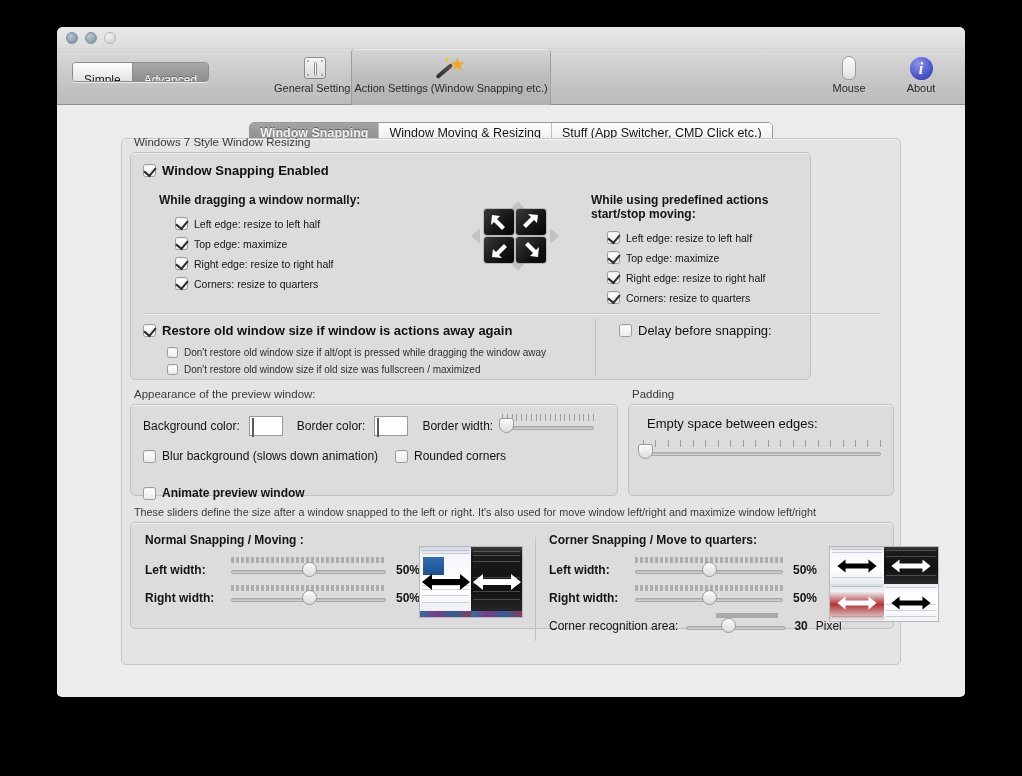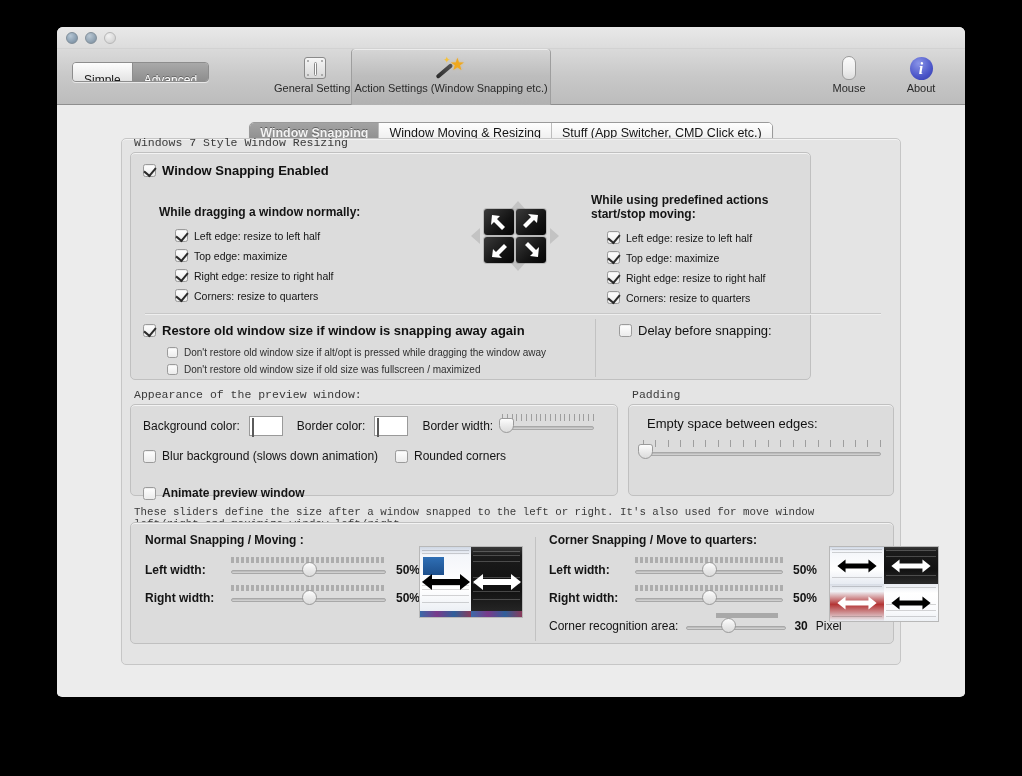--- a/index.html
+++ b/index.html
@@ -142,21 +142,21 @@
   }
 
   
   .panel {
     position:absolute; left:64px; top:33px; width:780px; height:527px;
     background:#e4e4e4; border:1px solid #c6c6c6; border-radius:5px;
     box-shadow: inset 0 1px 0 #f3f3f3;
   }
 
   
-  .grouplabel { position:absolute; font-size:11.5px; color:#3a3a3a;font-family:Liberation Mono, monospace; }
+  .grouplabel { position:absolute; font-size:11.5px; color:#3a3a3a; }
   .groupbox {
     position:absolute; background:#dcdcdc;
     border:1px solid #c0c0c0; border-radius:5px;
     box-shadow: inset 0 1px 0 rgba(255,255,255,0.65);
   }
 
   
   .bold { font-weight:bold; }
   .t13 { font-size:13px; color:#111; }
   .t12 { font-size:12px; color:#141414; }
@@ -314,21 +314,21 @@
       <div class="panel">
 
         <div class="grouplabel" style="left:12px; top:-3px;">Windows 7 Style Window Resizing</div>
         <div class="groupbox" style="left:8px; top:13px; width:681px; height:228px;">
 
           <div class="cbrow" style="position:absolute; left:12px; top:10px;">
             <div class="cb checked"></div>
             <span class="t13 bold">Window Snapping Enabled</span>
           </div>
 
-          <div style="position:absolute; left:28px; top:40px;margin-top:12px;">
+          <div style="position:absolute; left:28px; top:40px;">
             <div class="t12 bold">While dragging a window normally:</div>
             <div class="cbrow" style="margin:10px 0 0 16px;">
               <div class="cb checked"></div>
               <span class="t11">Left edge: resize to left half</span>
             </div>
             <div class="cbrow" style="margin:7px 0 0 16px;">
               <div class="cb checked"></div>
               <span class="t11">Top edge: maximize</span>
             </div>
             <div class="cbrow" style="margin:7px 0 0 16px;">
@@ -388,21 +388,21 @@
               <div class="cb checked"></div>
               <span class="t11">Corners: resize to quarters</span>
             </div>
           </div>
 
           <div class="hsep" style="left:14px; top:160px; width:736px;"></div>
 
           <div style="position:absolute; left:12px; top:170px;">
             <div class="cbrow">
               <div class="cb checked"></div>
-              <span class="t13 bold">Restore old window size if window is snapping away again</span>
+              <span class="t13 bold">Restore old window size if window is actions away again</span>
             </div>
             <div class="cbrow" style="margin:9px 0 0 24px;">
               <div class="cb sm"></div>
               <span class="t115" style="font-size:10px;">Don't restore old window size if alt/opt is pressed while dragging the window away</span>
             </div>
             <div class="cbrow" style="margin:6px 0 0 24px;">
               <div class="cb sm"></div>
               <span class="t115" style="font-size:10px;">Don't restore old window size if old size was fullscreen / maximized</span>
             </div>
           </div>
@@ -495,21 +495,21 @@
                 <span></span>
                 <span></span>
                 <span></span>
             </span>
             <span class="strack"></span>
             <span class="sknob" id="pad-knob" style="left: 1%;"></span>
           </div>
         </div>
 
         <div class="grouplabel" style="left:12px; top:367px; width:746px; font-size:10.8px;">These sliders define the size after a window snapped to the left or right. It's also used for move window left/right and maximize window left/right</div>
-        <div class="groupbox" style="left:8px; top:383px; width:764px; height:122px;">
+        <div class="groupbox" style="left:8px; top:383px; width:764px; height:107px;">
 
           <div class="t12 bold" style="position:absolute; left:14px; top:10px;">Normal Snapping / Moving :</div>
 
           <div style="position:absolute; left:14px; top:38px; display:flex; align-items:center; gap:10px;">
             <span class="t12 bold" style="width:76px;">Left width:</span>
             <span class="slider" style="width:155px; display:inline-block;">
               <span class="dashstrip"></span>
               <span class="strack"></span>
               <span class="sknob round" id="nl-knob" style="left: 50%;"></span>
             </span>

